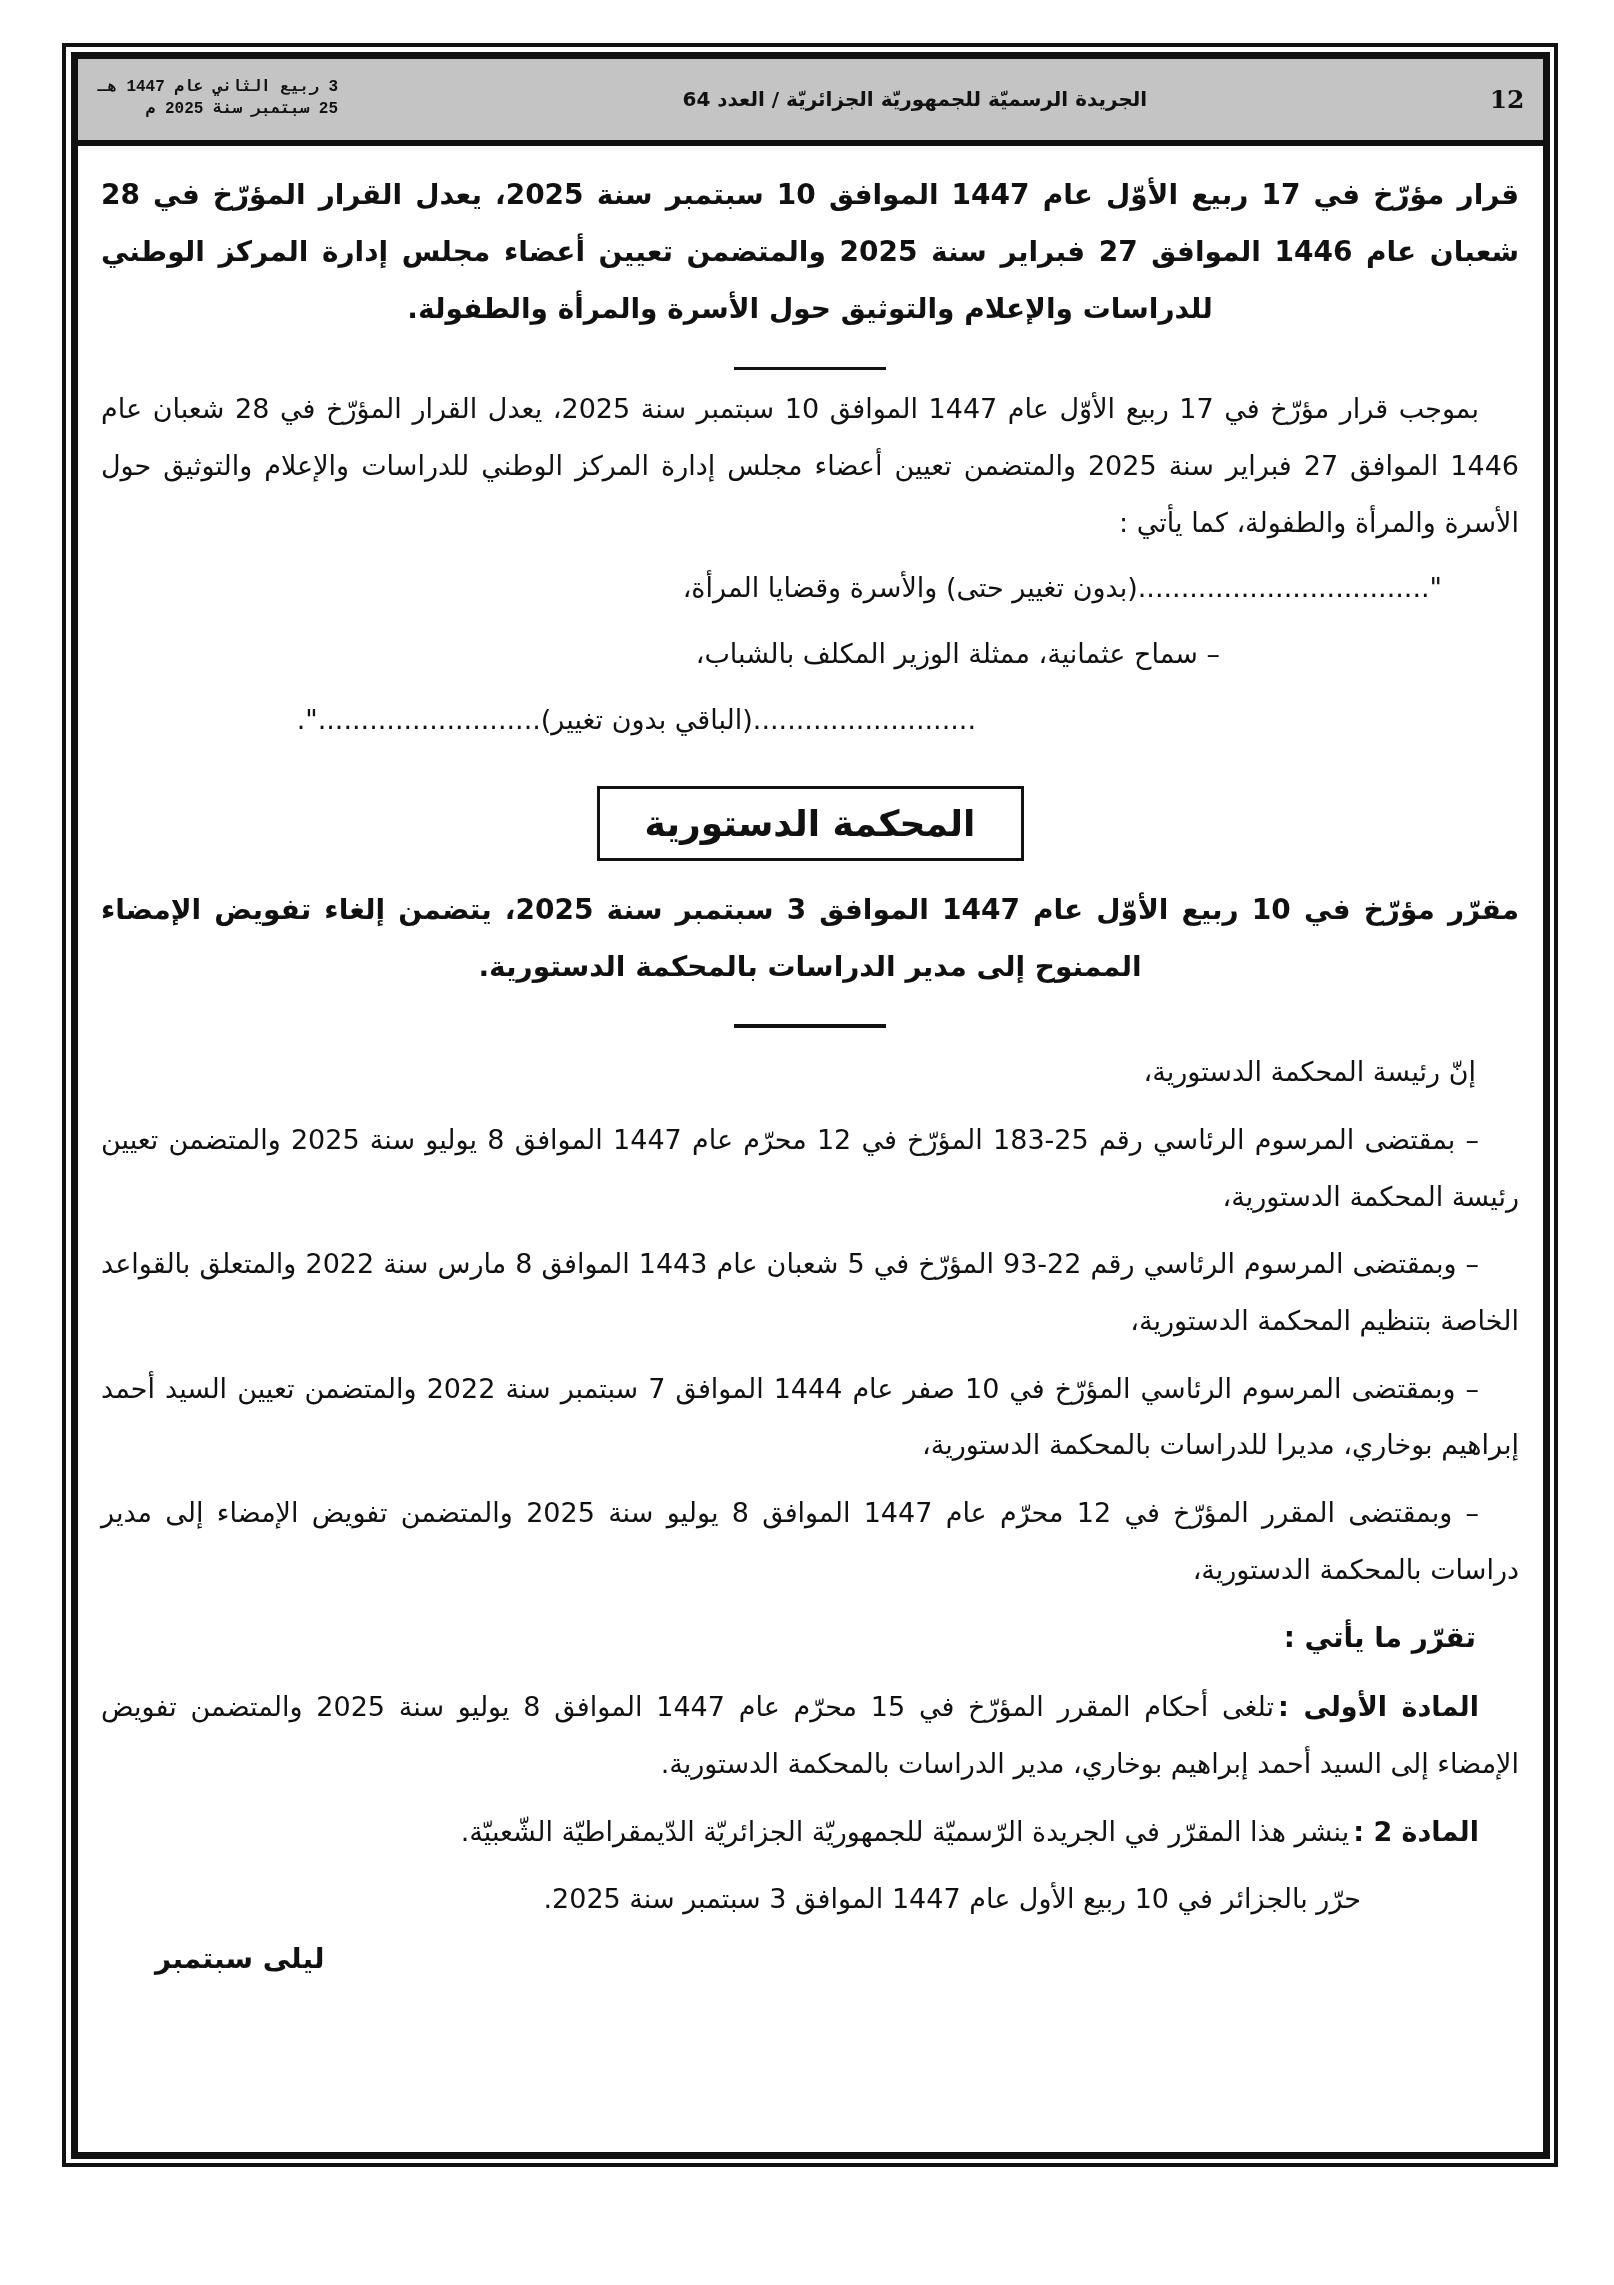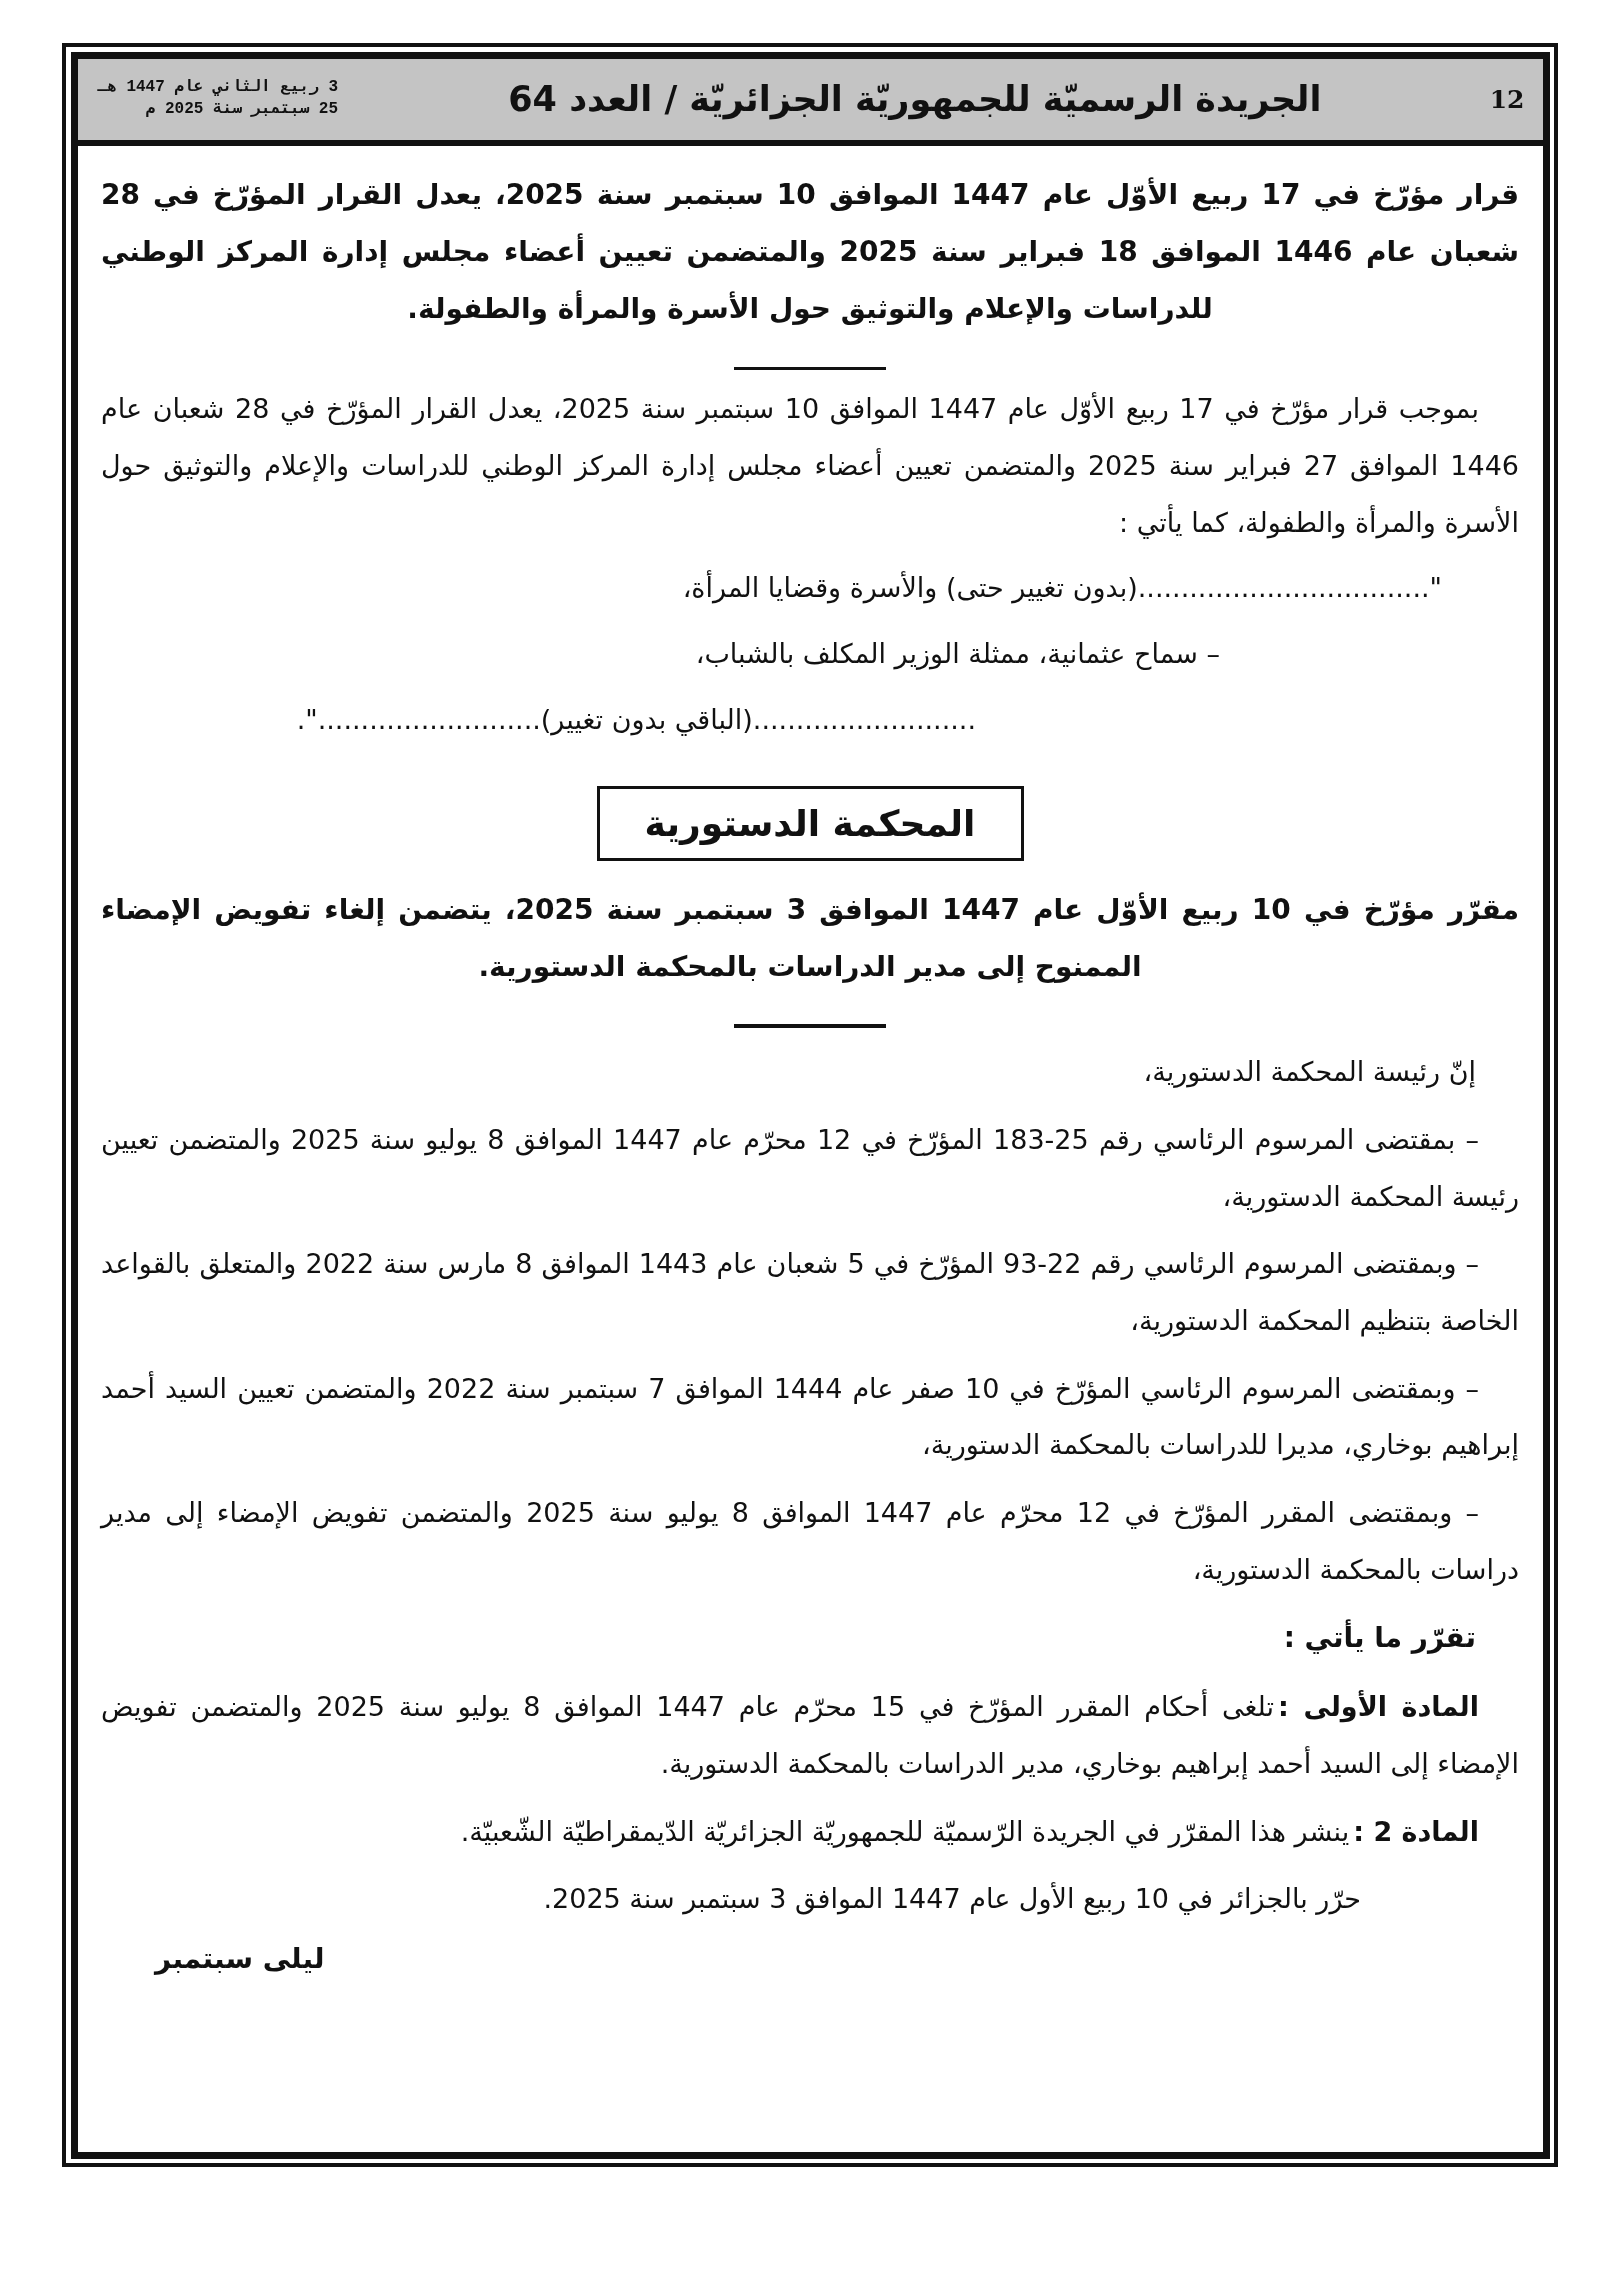--- a/index.html
+++ b/index.html
@@ -42,21 +42,21 @@
   .page-number {
     font-family: "DejaVu Serif", serif;
     font-weight: bold;
     font-size: 25px;
     padding: 0 18px;
   }
   .journal-title {
     flex: 1;
     text-align: center;
     font-weight: bold;
-    font-size: 35px;
+    font-size: 20px;
   }
   .issue-dates {
     padding: 0 20px;
     text-align: right;
     font-weight: bold;
     font-size: 16px;
     line-height: 1.35;
     white-space: nowrap;
     font-family: Liberation Mono, monospace;
   }
@@ -127,21 +127,21 @@
         <div class="journal-title">الجريدة الرسميّة للجمهوريّة الجزائريّة / العدد 64</div>
         <div class="issue-dates">
           <div>3 ربيع الثاني عام 1447 هـ</div>
           <div>25 سبتمبر سنة 2025 م</div>
         </div>
       </div>
 
       <div class="content">
 
 
-        <p class="lead">قرار مؤرّخ في 17 ربيع الأوّل عام 1447 الموافق 10 سبتمبر سنة 2025، يعدل القرار المؤرّخ في 28 شعبان عام 1446 الموافق 18 فبراير سنة 2025 والمتضمن تعيين أعضاء مجلس إدارة المركز الوطني للدراسات والإعلام والتوثيق حول الأسرة والمرأة والطفولة.</p>
+        <p class="lead">قرار مؤرّخ في 17 ربيع الأوّل عام 1447 الموافق 10 سبتمبر سنة 2025، يعدل القرار المؤرّخ في 28 شعبان عام 1446 الموافق 27 فبراير سنة 2025 والمتضمن تعيين أعضاء مجلس إدارة المركز الوطني للدراسات والإعلام والتوثيق حول الأسرة والمرأة والطفولة.</p>
 
         <div class="sep"></div>
 
         <p class="body">بموجب قرار مؤرّخ في 17 ربيع الأوّل عام 1447 الموافق 10 سبتمبر سنة 2025، يعدل القرار المؤرّخ في 28 شعبان عام 1446 الموافق 27 فبراير سنة 2025 والمتضمن تعيين أعضاء مجلس إدارة المركز الوطني للدراسات والإعلام والتوثيق حول الأسرة والمرأة والطفولة، كما يأتي :</p>
 
         <p class="quote q1">"..................................(بدون تغيير حتى) والأسرة وقضايا المرأة،</p>
         <p class="quote q2">– سماح عثمانية، ممثلة الوزير المكلف بالشباب،</p>
         <p class="quote q3">..........................(الباقي بدون تغيير)..........................".</p>
 
         <div class="title-box court">المحكمة الدستورية</div>

